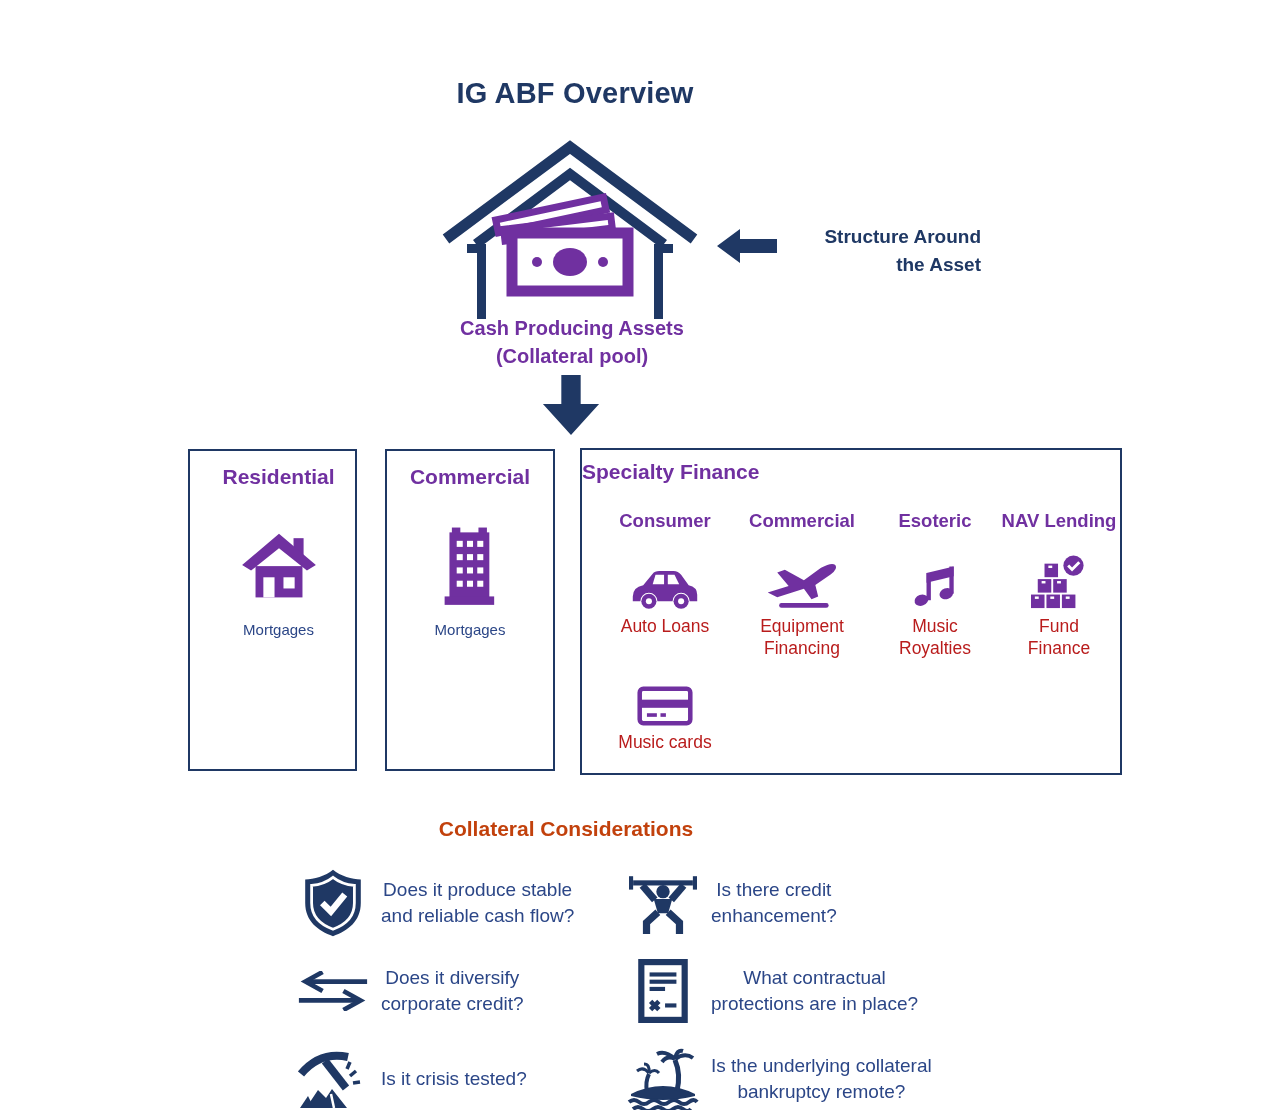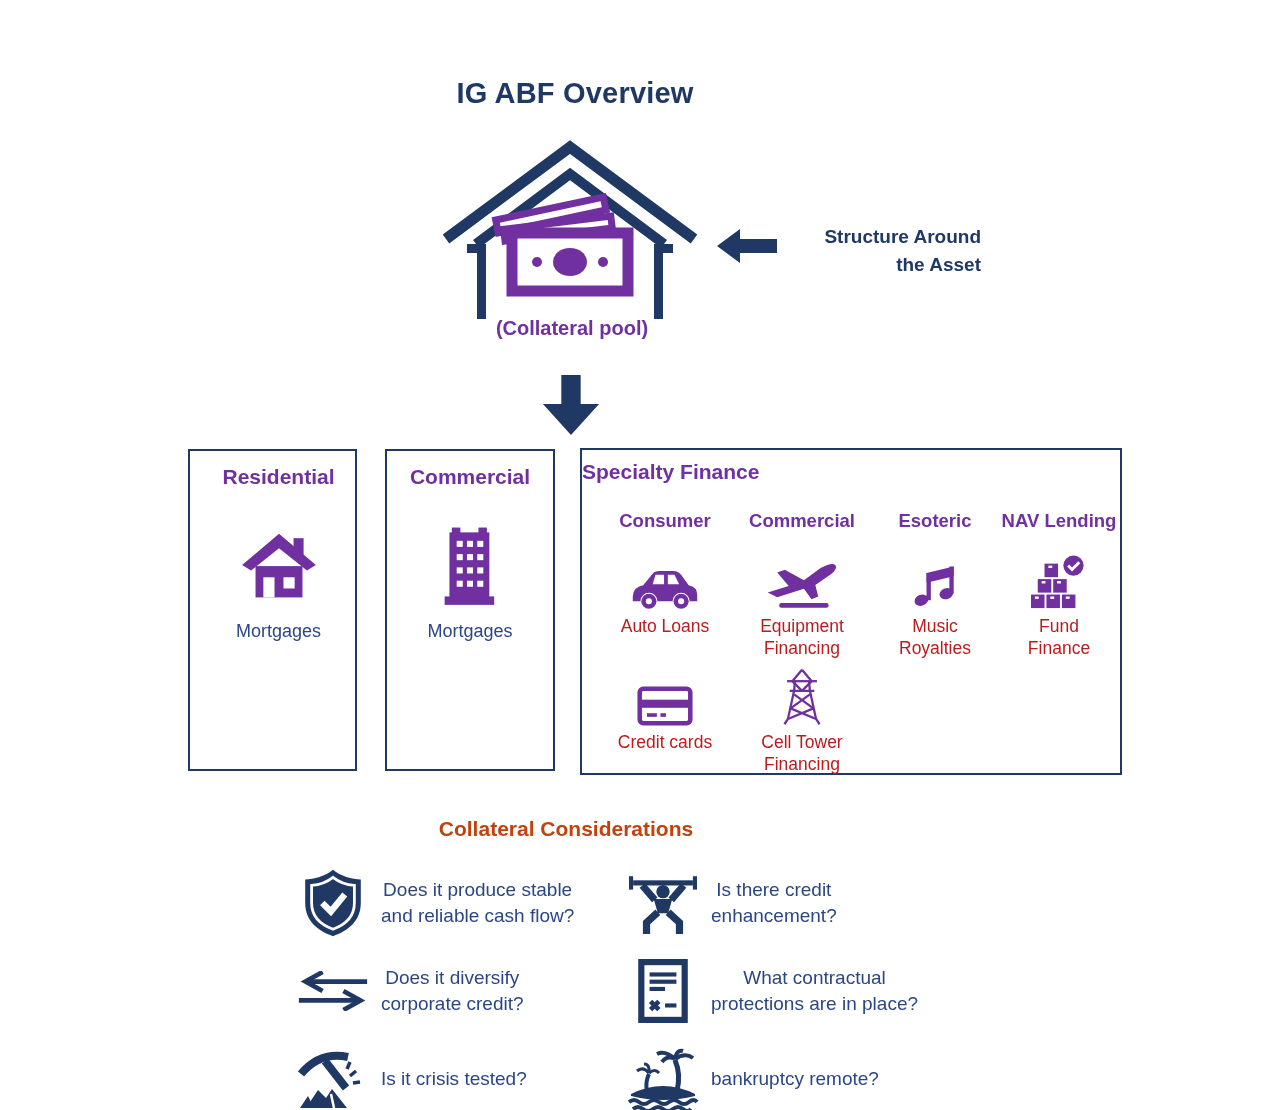--- a/index.html
+++ b/index.html
@@ -28,21 +28,21 @@
   .down-arrow{position:absolute;left:541px;top:330px;width:60px;height:60px;}
 
   
   .cat-box{position:absolute;border:2px solid #1f3864;background:#fff;box-sizing:border-box;}
   .box-res{left:188px;top:404px;width:169px;height:322px;padding-left:12px;}
   .box-com{left:385px;top:404px;width:170px;height:322px;}
   .box-spec{left:580px;top:403px;width:542px;height:327px;}
   .cat-inner{display:flex;flex-direction:column;align-items:center;}
   .cat-title{margin-top:14px;font-size:21px;font-weight:bold;color:#7030a0;height:30px;}
   .cat-icon-slot{height:100px;margin-top:20px;display:flex;align-items:center;justify-content:center;}
-  .cat-item-label{margin-top:6px;font-size:18px;color:#2b4687;}
+  .cat-item-label{margin-top:6px;font-size:15px;color:#2b4687;}
 
   .spec-title{margin-top:10px;height:28px;font-size:21px;font-weight:bold;color:#7030a0;text-align:left;}
   .spec-grid{
     display:grid;grid-template-columns:126px 148px 118px 130px;
     margin:22px 0 0 20px;
   }
   .spec-col{display:flex;flex-direction:column;align-items:center;}
   .spec-head{font-size:18.5px;font-weight:bold;color:#7030a0;height:26px;}
   .spec-icon-slot{height:64px;margin-top:10px;display:flex;align-items:flex-end;justify-content:center;}
   .spec-label{margin-top:6px;font-size:17.5px;color:#b91c1c;text-align:center;line-height:1.25;}
@@ -99,20 +99,21 @@
       </g>
 
       <rect x="74" y="96" width="116" height="58" fill="#ffffff" stroke="#7030a0" stroke-width="11"></rect>
       <ellipse cx="132" cy="125" rx="17" ry="14" fill="#7030a0"></ellipse>
       <circle cx="99" cy="125" r="5" fill="#7030a0"></circle>
       <circle cx="165" cy="125" r="5" fill="#7030a0"></circle>
     </svg>
   </div>
 
   <div class="hero-caption">
+    <span class="q-line">Cash Producing Assets</span>
     <span class="q-line">(Collateral pool)</span>
   </div>
 
   <div class="annot-arrow">
     <svg width="60" height="34" viewBox="0 0 60 34">
       <polygon points="0,17 23,0 23,10 60,10 60,24 23,24 23,34" fill="#1f3864"></polygon>
     </svg>
   </div>
   <div class="annot-text">
     <span class="q-line">Structure Around</span>
@@ -246,41 +247,23 @@
     <div class="spec-grid2">
       <div class="spec-col">
         <div class="spec-icon-slot">
           <svg width="56" height="40" viewBox="0 0 62 44">
             <rect x="3" y="3" width="56" height="38" rx="4" fill="#ffffff" stroke="#7030a0" stroke-width="5"></rect>
             <rect x="3" y="15" width="56" height="9" fill="#7030a0"></rect>
             <rect x="11" y="30" width="11" height="4" fill="#7030a0"></rect>
             <rect x="26" y="30" width="6" height="4" fill="#7030a0"></rect>
           </svg>
         </div>
-        <div class="spec-label">Credit cards</div>
-      </div>
-
-      <div class="spec-col">
-        <div class="spec-icon-slot">
-          <svg width="44" height="58" viewBox="0 0 48 66">
-            <g fill="none" stroke="#7030a0" stroke-width="2.6">
-              <path d="M24,2 L13,15 M24,2 L35,15"></path>
-              <path d="M7,15 L41,15"></path>
-              <path d="M16,15 L15,26 M32,15 L33,26"></path>
-              <path d="M13,15 L24,26 M35,15 L24,26"></path>
-              <path d="M10,26 L38,26"></path>
-              <path d="M15,26 L8,58 M33,26 L40,58"></path>
-              <path d="M15,30 L37,46 M33,30 L11,46"></path>
-              <path d="M11,46 L40,58 M37,46 L8,58"></path>
-              <path d="M8,58 L4,64 M40,58 L44,64"></path>
-            </g>
-          </svg>
-        </div>
-        <div class="spec-label">Cell Tower Financing</div>
-      </div>
+        <div class="spec-label">Music cards</div>
+      </div>
+
     </div>
   </div>
 
   <div class="cons-title">Collateral Considerations</div>
 
   <div class="cons-grid">
 
     <div class="cons-item">
       <div class="cons-icon">
         <svg width="62" height="70" viewBox="0 0 58 64">
@@ -393,18 +376,19 @@
               <path d="M24,27 Q18,20 12,25"></path>
               <path d="M24,27 Q25,18 19,18"></path>
           </g>
           <g fill="none" stroke="#1f3864" stroke-width="4">
             <path d="M4,56 Q9,52 14,56 T24,56 T34,56 T44,56 T54,56 T64,56 T72,56"></path>
             <path d="M8,63 Q13,59 18,63 T28,63 T38,63 T48,63 T58,63 T66,63"></path>
           </g>
         </svg>
       </div>
       <div class="cons-text">
+        <span class="q-line">Is the underlying collateral</span>
         <span class="q-line">bankruptcy remote?</span>
       </div>
     </div>
 
   </div>
 </div>
 
 </body></html>

